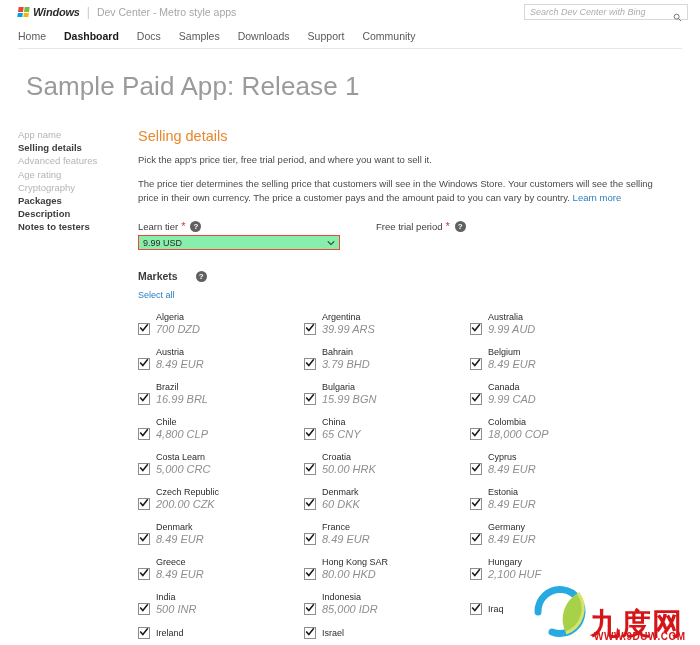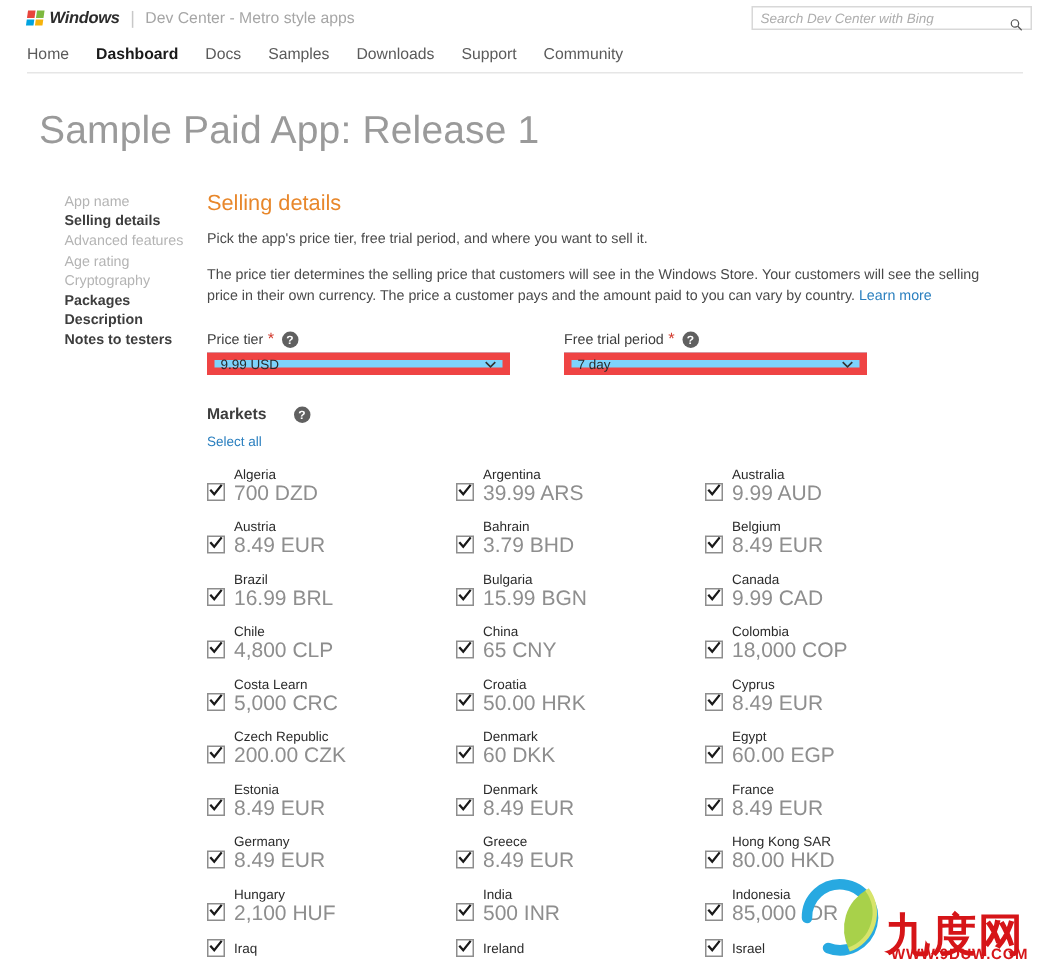--- a/index.html
+++ b/index.html
@@ -55,21 +55,21 @@
     color: #c8c8c8;
     font-size: 12px;
     margin: 0 7px;
   }
   .brand-sub {
     font-size: 10.5px;
     color: #a6a6a6;
   }
   .header-spacer { flex: 1; }
   .search-box {
-    width: 187px;
+    width: 164px;
     height: 16px;
     border: 1px solid #d8d8d8;
     background: #fff;
     display: flex;
     align-items: center;
     padding: 0 5px;
     box-sizing: border-box;
   }
   .search-text {
     flex: 1;
@@ -121,21 +121,21 @@
   }
 
   
   .content-wrap {
     display: flex;
     padding: 26px 0 0 0;
   }
   .side-nav {
     width: 138px;
     flex: none;
-    padding-left: 43px;
+    padding-left: 18px;
     box-sizing: border-box;
     font-size: 9.5px;
     line-height: 13.2px;
   }
   .side-nav-item {
     color: #b4b4b4;
     white-space: nowrap;
     cursor: pointer;
   }
   .side-nav-item.strong {
@@ -204,22 +204,22 @@
     font-size: 8px;
     line-height: 11px;
     text-align: center;
     font-weight: bold;
     margin-left: 2px;
     cursor: pointer;
     flex: none;
   }
   .select-ctl {
     height: 15px;
-    border: 5px solid #ef4444;
-    background: #7dd3fc;
+    border: 1px solid #ef4444;
+    background: #86efac;
     display: flex;
     align-items: center;
     padding: 0 4px;
     box-sizing: border-box;
     font-size: 9px;
     color: #2b2b2b;
     cursor: pointer;
   }
   .select-value {
     flex: 1;
@@ -279,23 +279,24 @@
     width: 10px;
     height: 10px;
   }
   .market-text { line-height: 12px; }
   .market-name {
     font-size: 9px;
     color: #2b2b2b;
     white-space: nowrap;
   }
   .market-price {
-    font-size: 14px;
+    font-size: 11px;
     color: #8e8e8e;
     white-space: nowrap;
+    font-style: italic;
   }
 
   
   .watermark {
     position: absolute;
     right: 2px;
     bottom: 2px;
     width: 170px;
     height: 62px;
     pointer-events: none;
@@ -377,48 +378,40 @@
 
   <div class="main-col">
     <h2 class="section-title">Selling details</h2>
     <p class="section-lead">Pick the app's price tier, free trial period, and where you want to sell it.</p>
     <p class="section-para"><span>The price tier determines the selling price that customers will see in the Windows Store. Your customers will see the selling price in their own currency. The price a customer pays and the amount paid to you can vary by country.</span> <span class="inline-link">Learn more</span></p>
 
     
     <div class="field-row">
       <div class="field">
         <div class="field-label">
-          <span>Price tier</span>
+          <span>Learn tier</span>
           <span class="req-star">*</span>
           <span class="help-icon">?</span>
         </div>
         <div class="select-ctl">
           <span class="select-value">9.99 USD</span>
           <span class="caret">
             <svg viewBox="0 0 10 10" width="8" height="8">
                 <path d="M1 3 L5 7 L9 3" fill="none" stroke="currentColor" stroke-width="1.3"></path>
               </svg>
           </span>
         </div>
       </div>
 
       <div class="field">
         <div class="field-label">
           <span>Free trial period</span>
           <span class="req-star">*</span>
           <span class="help-icon">?</span>
         </div>
-        <div class="select-ctl">
-          <span class="select-value">7 day</span>
-          <span class="caret">
-            <svg viewBox="0 0 10 10" width="8" height="8">
-                <path d="M1 3 L5 7 L9 3" fill="none" stroke="currentColor" stroke-width="1.3"></path>
-              </svg>
-          </span>
-        </div>
       </div>
     </div>
 
     
     <div class="markets-head">
       <span>Markets</span>
       <span class="help-icon">?</span>
     </div>
     <span class="select-all">Select all</span>
 
@@ -601,31 +594,20 @@
         </div>
         <div class="market-item">
           <span class="checkbox">
             <svg viewBox="0 0 12 12">
               <path d="M2 6 L4.6 9 L10 2.2" fill="none" stroke="#1a1a1a" stroke-width="1.8" stroke-linecap="square"></path>
             </svg>
           </span>
           <span class="market-text">
             <div class="market-name">Denmark</div>
             <div class="market-price">60 DKK</div>
-          </span>
-        </div>
-        <div class="market-item">
-          <span class="checkbox">
-            <svg viewBox="0 0 12 12">
-              <path d="M2 6 L4.6 9 L10 2.2" fill="none" stroke="#1a1a1a" stroke-width="1.8" stroke-linecap="square"></path>
-            </svg>
-          </span>
-          <span class="market-text">
-            <div class="market-name">Egypt</div>
-            <div class="market-price">60.00 EGP</div>
           </span>
         </div>
         <div class="market-item">
           <span class="checkbox">
             <svg viewBox="0 0 12 12">
               <path d="M2 6 L4.6 9 L10 2.2" fill="none" stroke="#1a1a1a" stroke-width="1.8" stroke-linecap="square"></path>
             </svg>
           </span>
           <span class="market-text">
             <div class="market-name">Estonia</div>

